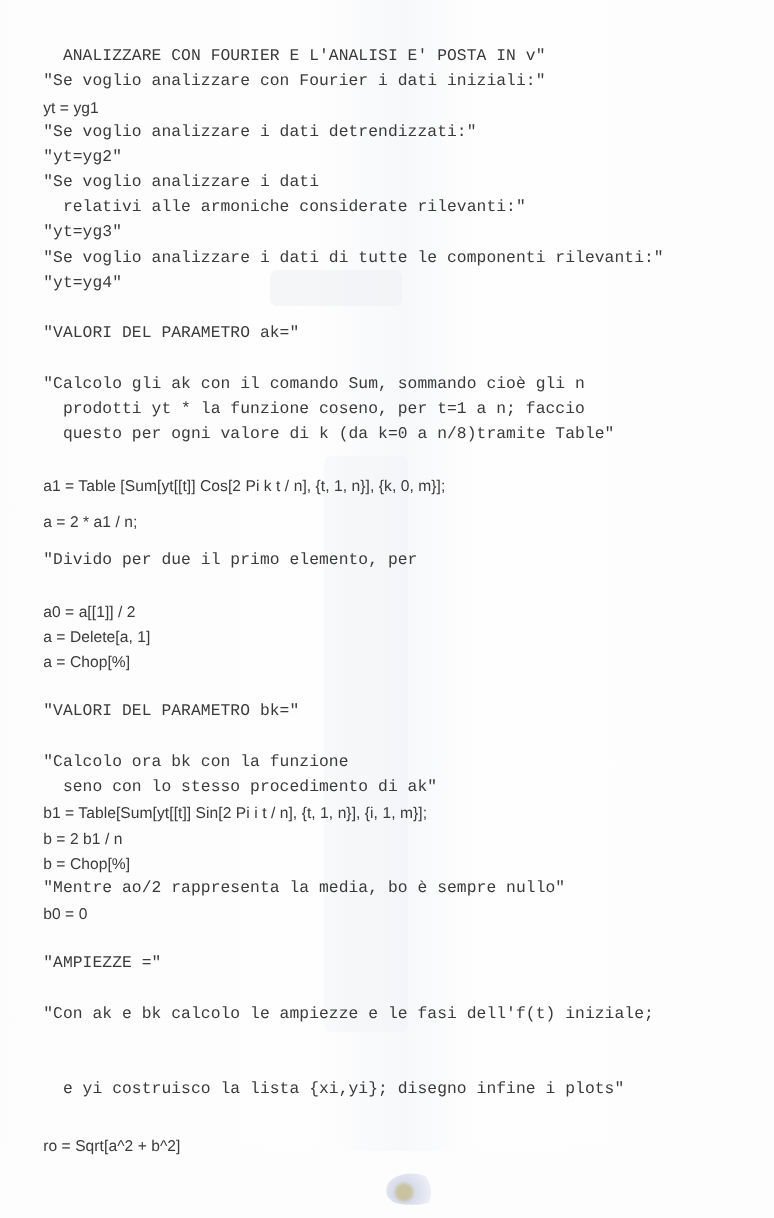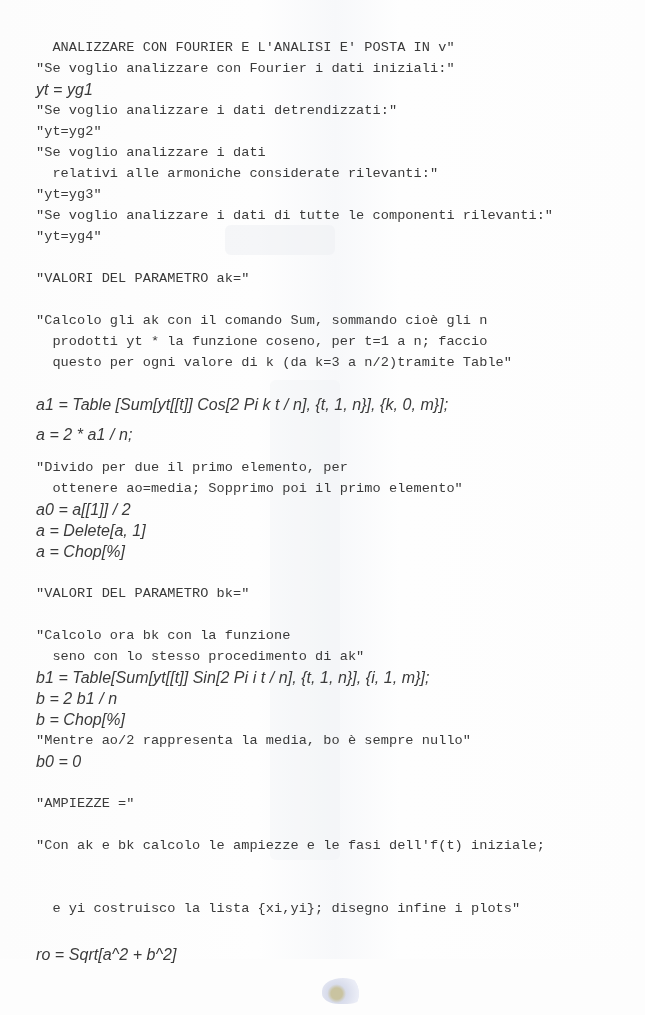--- a/index.html
+++ b/index.html
@@ -18,21 +18,21 @@
   }
   .line {
     position: absolute; left: 36px;
     font-family: "Liberation Mono", monospace;
     font-size: 13.6px; line-height: 21px;
     white-space: pre; color: #3a3a3a;
     letter-spacing: 0.05px;
   }
   .code {
     font-family: "Liberation Sans", sans-serif;
-    font-size: 16px; color: #3a3a3a; font-style: italic;
+    font-size: 13px; color: #3a3a3a;
   }
   .stain {
     position: absolute; left: 322px; top: 978px; width: 42px; height: 26px;
     border-radius: 50% 50% 40% 40%;
     background: radial-gradient(circle at 35% 60%, #c9c3a0 0 18%, #d8dceb 30%, #eceef7 70%, transparent 72%);
   }
 </style>
 </head>
 <body>
 
@@ -47,26 +47,25 @@
   <div class="line" style="top:121px">"yt=yg2"</div>
   <div class="line" style="top:142px">"Se voglio analizzare i dati</div>
   <div class="line" style="top:163px">  relativi alle armoniche considerate rilevanti:"</div>
   <div class="line" style="top:184px">"yt=yg3"</div>
   <div class="line" style="top:205px">"Se voglio analizzare i dati di tutte le componenti rilevanti:"</div>
   <div class="line" style="top:226px">"yt=yg4"</div>
 
   <div class="line" style="top:268px">"VALORI DEL PARAMETRO ak="</div>
   <div class="line" style="top:310px">"Calcolo gli ak con il comando Sum, sommando cioè gli n</div>
   <div class="line" style="top:331px">  prodotti yt * la funzione coseno, per t=1 a n; faccio</div>
-  <div class="line" style="top:352px">  questo per ogni valore di k (da k=3 a n/2)tramite Table"</div>
+  <div class="line" style="top:352px">  questo per ogni valore di k (da k=0 a n/8)tramite Table"</div>
   <div class="line code" style="top:394px">a1 = Table [Sum[yt[[t]] Cos[2 Pi k t / n], {t, 1, n}], {k, 0, m}];</div>
   <div class="line code" style="top:424px">a = 2 * a1 / n;</div>
 
   <div class="line" style="top:457px">"Divido per due il primo elemento, per</div>
-  <div class="line" style="top:478px">  ottenere ao=media; Sopprimo poi il primo elemento"</div>
   <div class="line code" style="top:499px">a0 = a[[1]] / 2</div>
   <div class="line code" style="top:520px">a = Delete[a, 1]</div>
   <div class="line code" style="top:541px">a = Chop[%]</div>
 
   <div class="line" style="top:583px">"VALORI DEL PARAMETRO bk="</div>
   <div class="line" style="top:625px">"Calcolo ora bk con la funzione</div>
   <div class="line" style="top:646px">  seno con lo stesso procedimento di ak"</div>
   <div class="line code" style="top:667px">b1 = Table[Sum[yt[[t]] Sin[2 Pi i t / n], {t, 1, n}], {i, 1, m}];</div>
   <div class="line code" style="top:688px">b = 2 b1 / n</div>
   <div class="line code" style="top:709px">b = Chop[%]</div>

